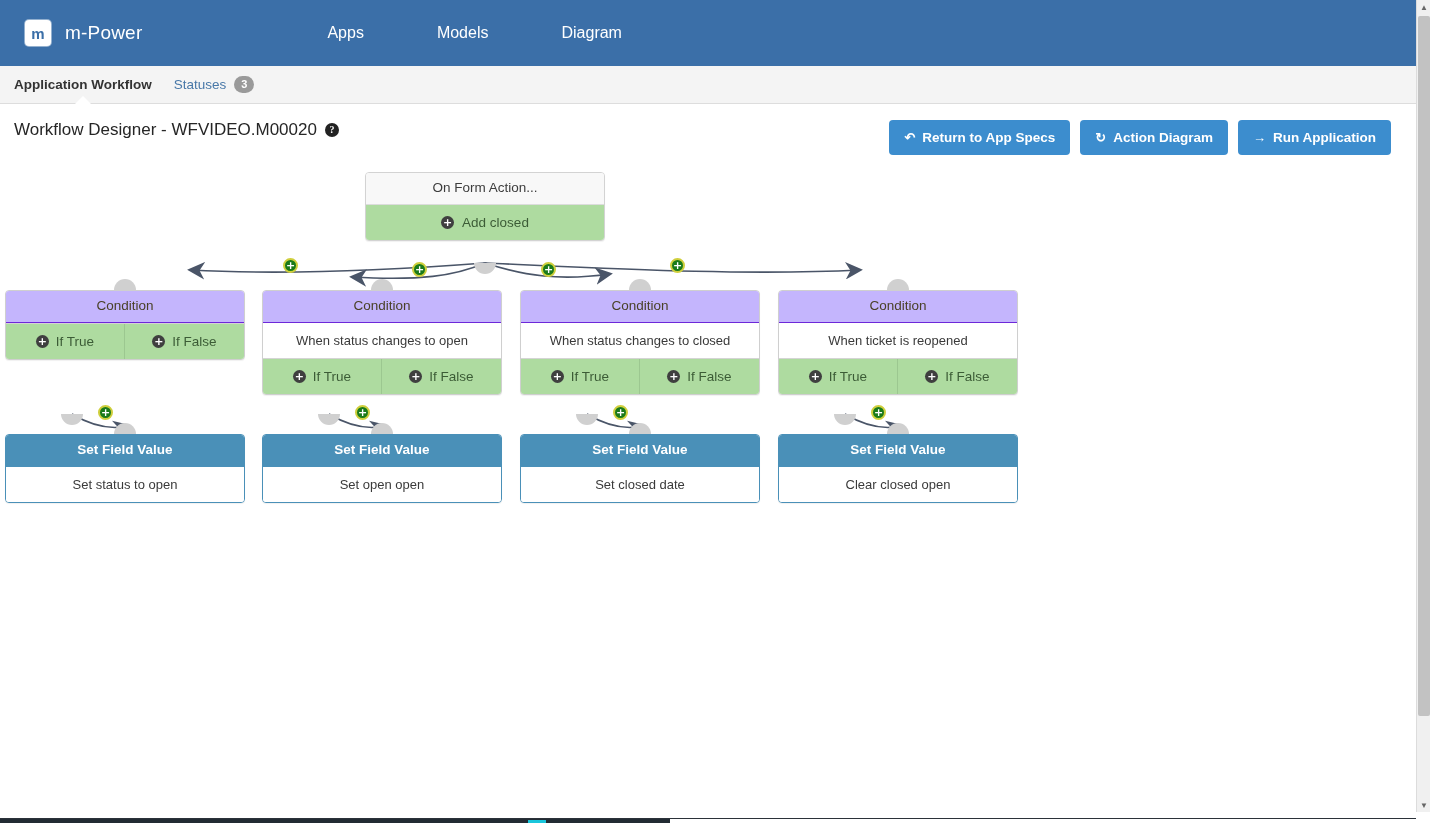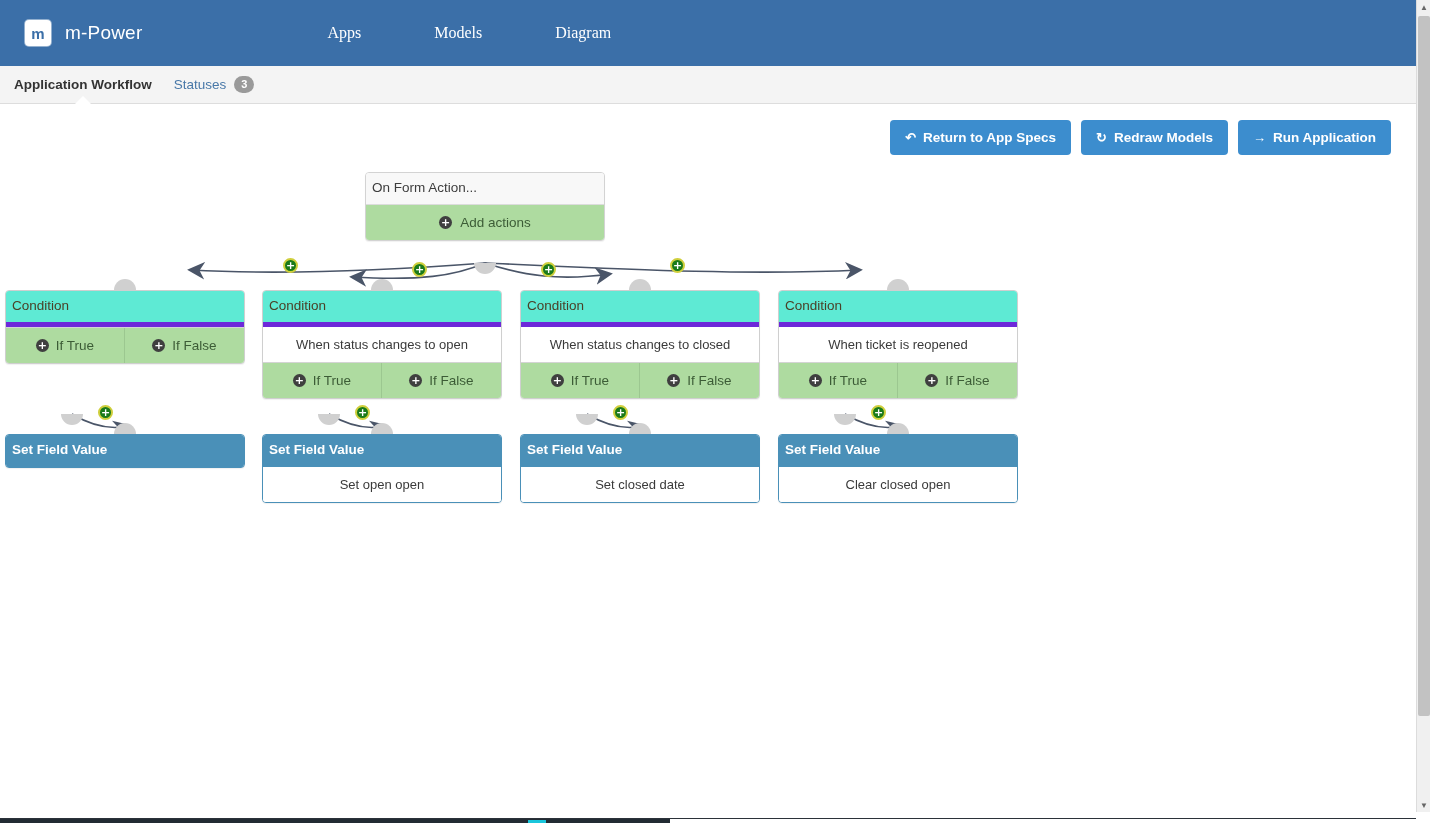--- a/index.html
+++ b/index.html
@@ -27,21 +27,21 @@
     width: 26px; height: 26px;
     background: #ffffff;
     border-radius: 4px;
     display: flex; align-items: center; justify-content: center;
     font-weight: bold; font-size: 15px; color: #3B6FA8;
     box-shadow: 0 0 0 1px rgba(255,255,255,.45);
   }
   .brand-name {
     color: #ffffff; font-size: 19px; margin-left: 14px; letter-spacing: .2px;
   }
-  .nav-links { display: flex; align-items: flex-start; margin-left: 185px; font-family: Liberation Serif, serif; }
+  .nav-links { display: flex; align-items: flex-start; margin-left: 185px; }
   .nav-link {
     color: #ffffff; font-size: 16px;
     padding: 10px 0; margin-right: 73px;
     cursor: pointer; text-decoration: none;
   }
 
   
   .tabbar {
     position: absolute; top: 66px; left: 0;
     width: 1416px; height: 38px;
@@ -116,42 +116,42 @@
 
   .node {
     position: absolute;
     background: #ffffff;
     border: 1px solid #cfcfcf;
     border-radius: 4px;
     box-shadow: 0 1px 1px rgba(0,0,0,.06);
     overflow: hidden;
   }
   .node-hd {
-    text-align: left; font-size: 13.5px;
+    text-align: center; font-size: 13.5px;
     padding: 8px 6px; line-height: 1.1;
   }
   .node-body {
     text-align: center; font-size: 13px; color: #3a3a3a;
     padding: 10px 6px; background: #ffffff; line-height: 1.2;
   }
 
   
   .n-root { left: 365px; top: 8px; width: 240px; border-color: #d3d3d3; }
   .n-root .node-hd { background: #F8F8F8; color: #3d3d3d; border-bottom: 1px solid #dcdcdc; }
   .n-root .add-bar {
     background: #AEDBA0; color: #3c5c36;
     text-align: center; font-size: 13.5px;
     padding: 10px 6px;
     display: flex; align-items: center; justify-content: center; gap: 8px;
     cursor: pointer;
   }
 
   
   .n-cond { width: 240px; top: 126px; }
-  .n-cond .node-hd { background: #5eead4; color: #4a4128; border-bottom: 5px solid #6d28d9; }
+  .n-cond .node-hd { background: #c4b5fd; color: #4a4128; border-bottom: 1px solid #6d28d9; }
   .n-cond .branch {
     display: flex; background: #AEDBA0; border-top: 1px solid #d4d4d4;
   }
   .n-cond .branch > div {
     flex: 1 1 50%;
     text-align: center; font-size: 13.5px; color: #3c5c36;
     padding: 10px 4px; cursor: pointer;
     display: flex; align-items: center; justify-content: center; gap: 7px;
   }
   .n-cond .branch > div:first-child { border-right: 1px solid #9cc790; }
@@ -242,28 +242,32 @@
       <span>Application Workflow</span>
       <span class="caret"></span>
     </div>
     <div class="tab">
       <span>Statuses</span>
       <span class="tab-badge">3</span>
     </div>
   </div>
 
   <div class="page-head">
+    <div class="page-title">
+      <span>Workflow Designer - WFVIDEO.M00020</span>
+      <span class="help-icon">?</span>
+    </div>
     <div class="head-actions">
       <button class="btn">
         <span class="gly">↶</span>
         <span>Return to App Specs</span>
       </button>
       <button class="btn">
         <span class="gly">↻</span>
-        <span>Redraw Models</span>
+        <span>Action Diagram</span>
       </button>
       <button class="btn">
         <span class="gly">→</span>
         <span>Run Application</span>
       </button>
     </div>
   </div>
 
   <div class="canvas">
 
@@ -284,21 +288,21 @@
         <path d="M329,250 C 349,262 367,266 385,262" marker-end="url(#ah)"></path>
         <path d="M587,250 C 607,262 625,266 643,262" marker-end="url(#ah)"></path>
         <path d="M845,250 C 865,262 883,266 901,262" marker-end="url(#ah)"></path>
       </g>
     </svg>
 
     <div class="node n-root">
       <div class="node-hd">On Form Action...</div>
       <div class="add-bar">
         <span class="plus-glyph">+</span>
-        <span>Add actions</span>
+        <span>Add closed</span>
       </div>
     </div>
     <div class="knob bottom" style="left:474px; top:99px;"></div>
 
     <div class="node n-cond" style="left:5px;">
       <div class="node-hd">Condition</div>
       <div class="branch">
         <div>
           <span class="plus-glyph">+</span>
           <span>If True</span>
@@ -307,20 +311,21 @@
           <span class="plus-glyph">+</span>
           <span>If False</span>
         </div>
       </div>
     </div>
     <div class="knob top" style="left:114px; top:115px;"></div>
     <div class="knob bottom" style="left:61px;  top:250px;"></div>
 
     <div class="node n-set" style="left:5px;">
       <div class="node-hd">Set Field Value</div>
+      <div class="node-body">Set status to open</div>
     </div>
     <div class="knob top" style="left:114px; top:259px;"></div>
 
     <div class="node n-cond" style="left:262px;">
       <div class="node-hd">Condition</div>
       <div class="node-body">When status changes to open</div>
       <div class="branch">
         <div>
           <span class="plus-glyph">+</span>
           <span>If True</span>

